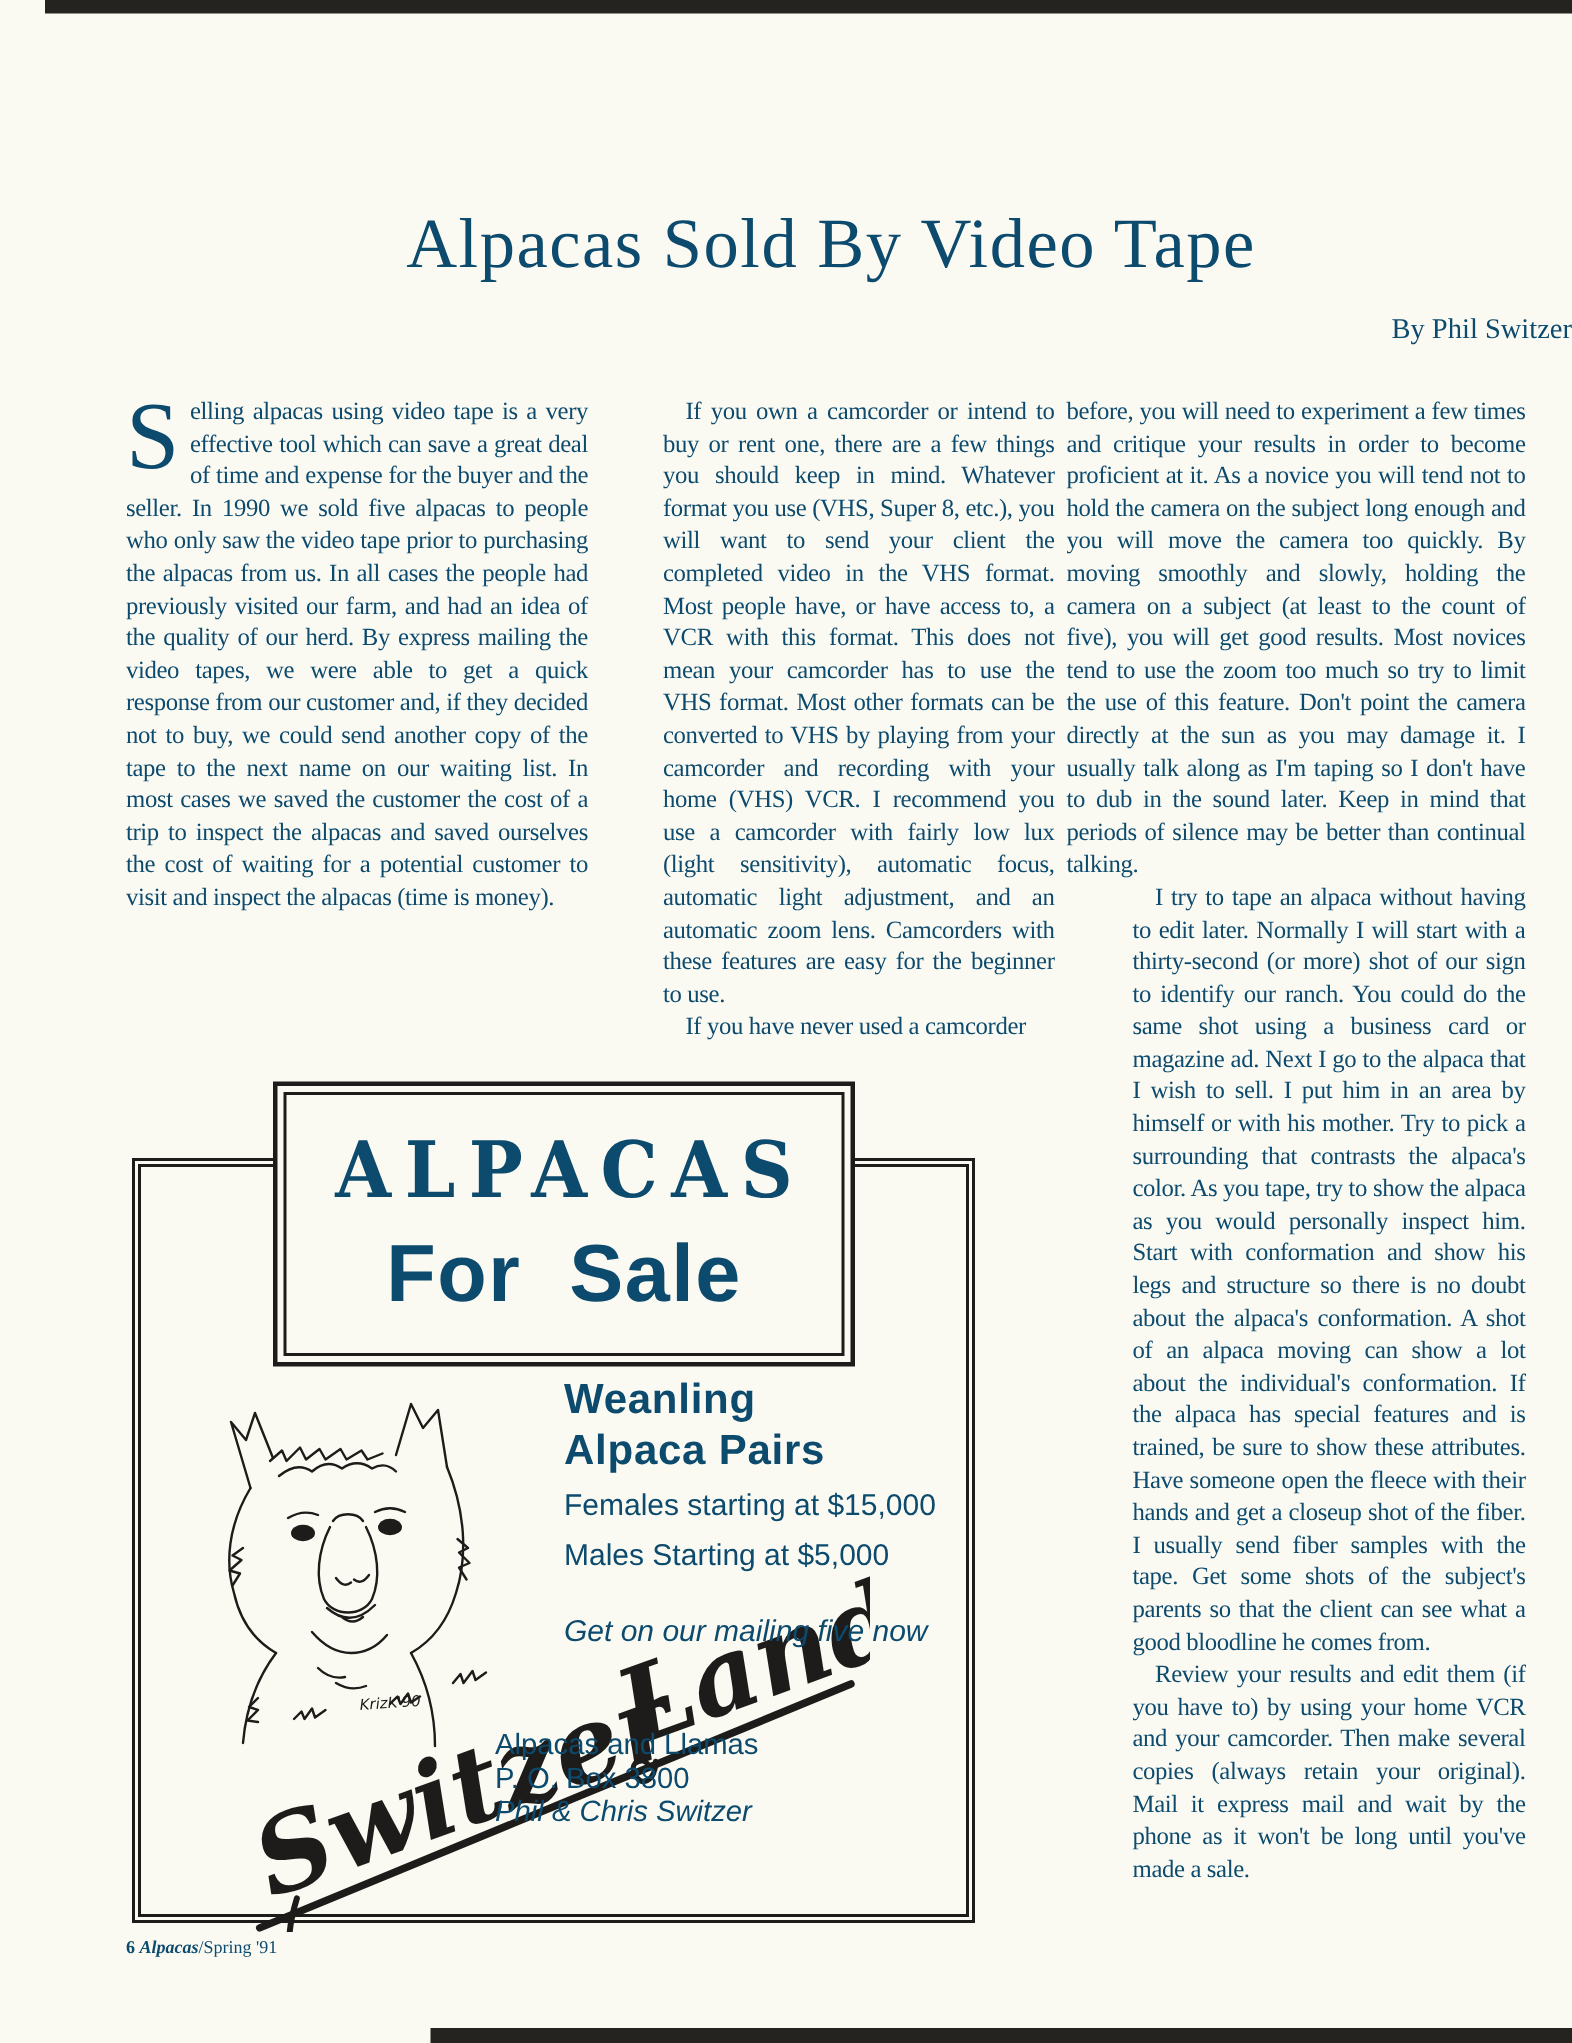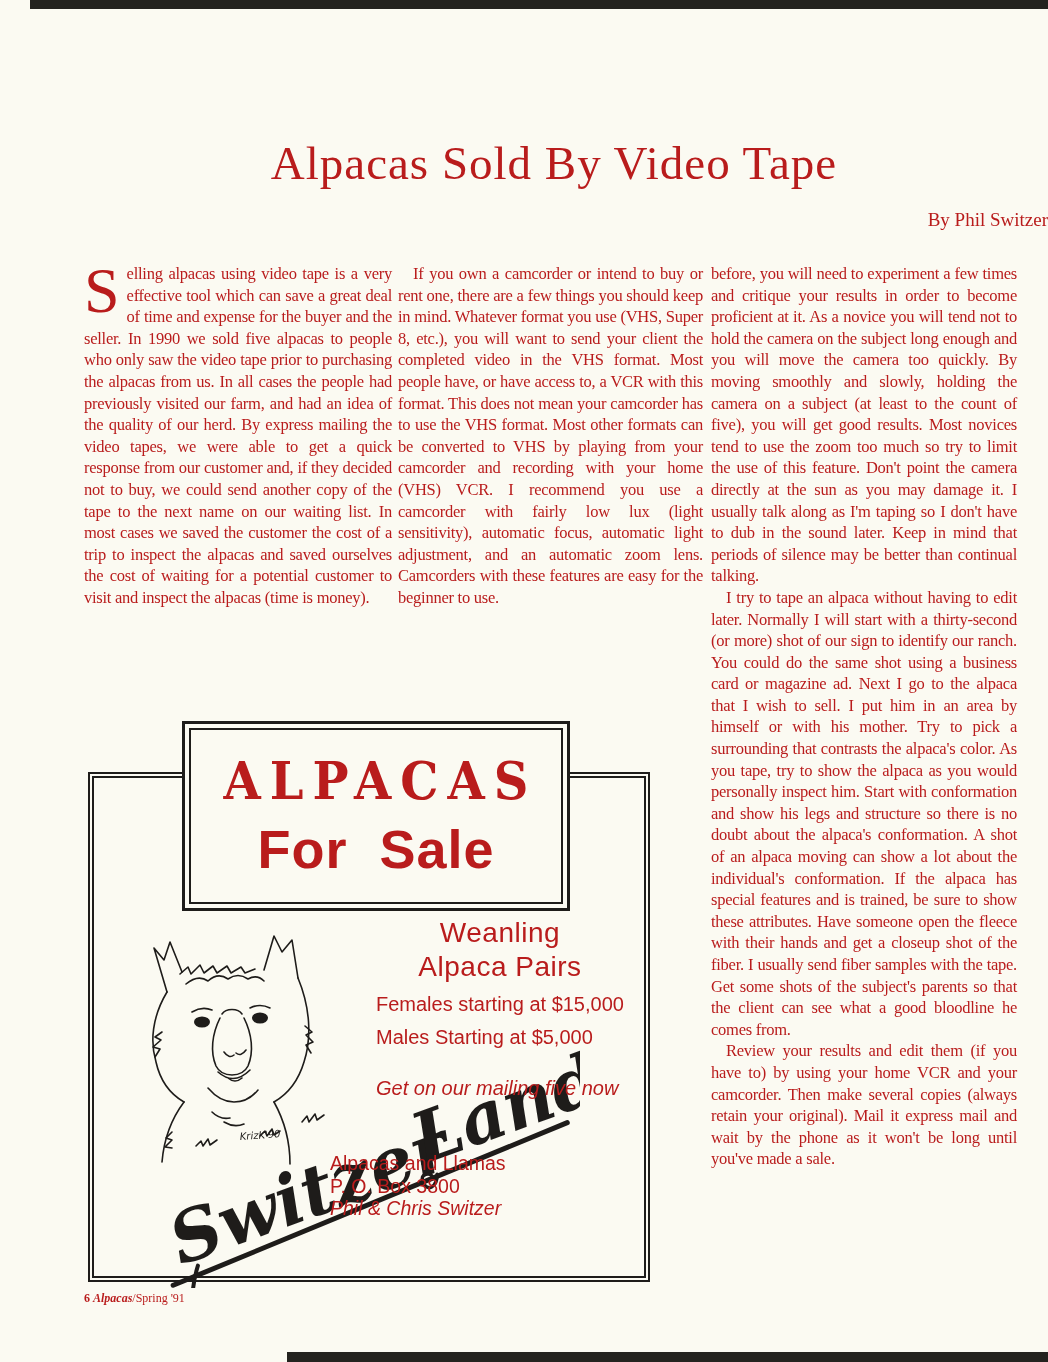--- a/index.html
+++ b/index.html
@@ -1,37 +1,37 @@
 <!DOCTYPE html>
 <html><head>
 <meta charset="utf-8">
 <style>
   html,body{margin:0;padding:0;background:#d8d5cc;}
   .page{
     position:relative; width:1048px; height:1362px; overflow:hidden;
-    background:#fbfaf2; color:#b91c1c;
+    background:#fbfaf2; color:#0c4a6e;
     font-family:"Liberation Serif",serif;
   }
   .bar{position:absolute;background:#24231f;}
   .bar-top{left:30px;top:0;width:1018px;height:9px;}
   .bar-bottom{left:287px;top:1352px;width:761px;height:10px;}
 
   .title{
     position:absolute;left:60px;right:0;top:136px;margin:0;
     text-align:center;font-weight:400;font-size:47px;letter-spacing:1px;
   }
   .byline{
     position:absolute;left:60px;right:0;top:209px;
     text-align:right;font-size:19px;
   }
 
   .col{position:absolute;top:263px;text-align:justify;
     font-size:16.5px;line-height:21.6px;letter-spacing:-0.25px;}
   .col p{margin:0;}
-  .col .ind{text-indent:15px;}
+  .col .ind{text-indent:15px;margin-left:44px;}
   .col1{left:84px;width:308px;}
   .col2{left:398px;width:305px;}
   .col3{left:711px;width:306px;}
   .dropcap{
     float:left;font-size:64px;line-height:50px;
     padding:3px 7px 0 0;letter-spacing:0;
   }
 
   
   .ad-outer{
@@ -57,21 +57,21 @@
   .ad-subheadline{
     font-family:"Liberation Sans",sans-serif;font-weight:bold;font-size:54px;
     word-spacing:16px;letter-spacing:1px;
   }
   .alpaca{position:absolute;left:112px;top:922px;z-index:1;}
   .alpaca path{fill:none;stroke:#1e1c1a;stroke-width:1.6;stroke-linecap:round;stroke-linejoin:round;}
   .alpaca .fill{fill:#1e1c1a;stroke:none;}
   .alpaca text{fill:#1e1c1a;font-family:"DejaVu Sans",sans-serif;font-style:italic;font-size:10px;}
 
   .offer{position:absolute;left:376px;top:916px;font-family:"Liberation Sans",sans-serif;z-index:2;}
-  .offer-title{font-size:28px;font-weight:normal;line-height:34px;letter-spacing:0.5px;text-align:center;}
+  .offer-title{font-size:28px;font-weight:bold;line-height:34px;letter-spacing:0.5px;}
   .price{font-size:20px;line-height:25px;margin-top:8px;}
   .cta{font-size:20px;font-style:italic;margin-top:27px;}
 
   .logo{position:absolute;left:130px;top:1048px;z-index:1;}
   .logo text{
     fill:#1e1c1a;font-family:"DejaVu Serif",serif;
     font-style:italic;font-weight:bold;font-size:70px;
   }
   .logo path{fill:none;stroke:#1e1c1a;stroke-linecap:round;}
 
@@ -94,20 +94,21 @@
 
   <h1 class="title">Alpacas Sold By Video Tape</h1>
   <div class="byline">By Phil Switzer</div>
 
   <div class="col col1">
     <p><span class="dropcap">S</span><span>elling alpacas using video tape is a very effective tool which can save a great deal of time and expense for the buyer and the seller. In 1990 we sold five alpacas to people who only saw the video tape prior to purchasing the alpacas from us. In all cases the people had previously visited our farm, and had an idea of the quality of our herd. By express mailing the video tapes, we were able to get a quick response from our customer and, if they decided not to buy, we could send another copy of the tape to the next name on our waiting list. In most cases we saved the customer the cost of a trip to inspect the alpacas and saved ourselves the cost of waiting for a potential customer to visit and inspect the alpacas (time is money).</span></p>
   </div>
 
   <div class="col col2">
     <p class="ind">If you own a camcorder or intend to buy or rent one, there are a few things you should keep in mind. Whatever format you use (VHS, Super 8, etc.), you will want to send your client the completed video in the VHS format. Most people have, or have access to, a VCR with this format. This does not mean your camcorder has to use the VHS format. Most other formats can be converted to VHS by playing from your camcorder and recording with your home (VHS) VCR. I recommend you use a camcorder with fairly low lux (light sensitivity), automatic focus, automatic light adjustment, and an automatic zoom lens. Camcorders with these features are easy for the beginner to use.</p>
+    <p class="ind">If you have never used a camcorder</p>
   </div>
 
   <div class="col col3">
     <p>before, you will need to experiment a few times and critique your results in order to become proficient at it. As a novice you will tend not to hold the camera on the subject long enough and you will move the camera too quickly. By moving smoothly and slowly, holding the camera on a subject (at least to the count of five), you will get good results. Most novices tend to use the zoom too much so try to limit the use of this feature. Don't point the camera directly at the sun as you may damage it. I usually talk along as I'm taping so I don't have to dub in the sound later. Keep in mind that periods of silence may be better than continual talking.</p>
     <p class="ind">I try to tape an alpaca without having to edit later. Normally I will start with a thirty-second (or more) shot of our sign to identify our ranch. You could do the same shot using a business card or magazine ad. Next I go to the alpaca that I wish to sell. I put him in an area by himself or with his mother. Try to pick a surrounding that contrasts the alpaca's color. As you tape, try to show the alpaca as you would personally inspect him. Start with conformation and show his legs and structure so there is no doubt about the alpaca's conformation. A shot of an alpaca moving can show a lot about the individual's conformation. If the alpaca has special features and is trained, be sure to show these attributes. Have someone open the fleece with their hands and get a closeup shot of the fiber. I usually send fiber samples with the tape. Get some shots of the subject's parents so that the client can see what a good bloodline he comes from.</p>
     <p class="ind">Review your results and edit them (if you have to) by using your home VCR and your camcorder. Then make several copies (always retain your original). Mail it express mail and wait by the phone as it won't be long until you've made a sale.</p>
   </div>
 
   <div class="ad-outer"></div>
 

